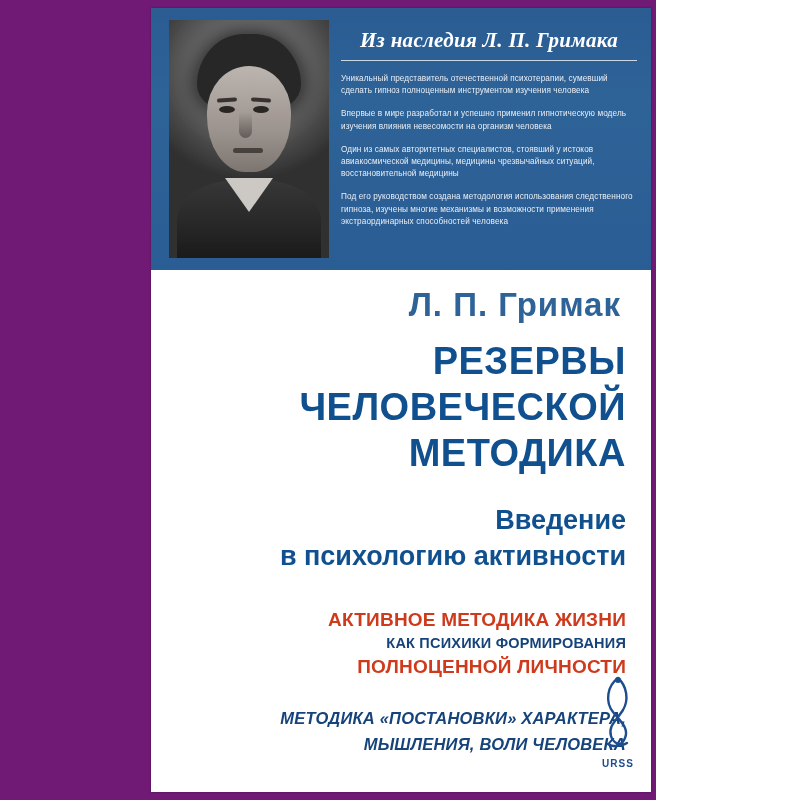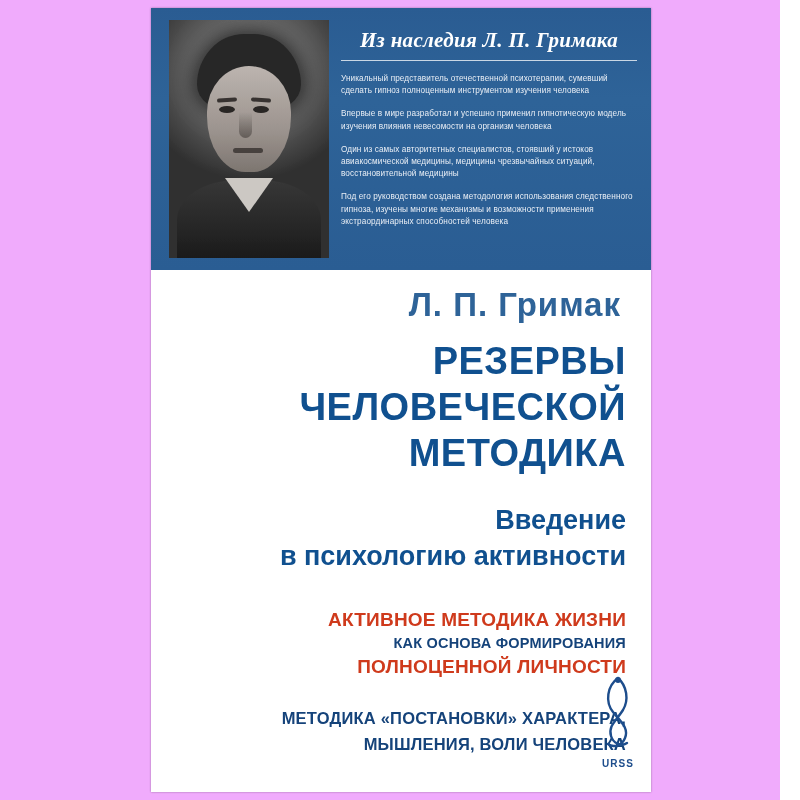--- a/index.html
+++ b/index.html
@@ -7,23 +7,23 @@
     padding: 0;
     background: #ffffff;
     width: 800px;
     height: 800px;
     overflow: hidden;
     font-family: "Liberation Sans", sans-serif;
   }
 
   .page {
     position: relative;
-    width: 780px;
+    width: 656px;
     height: 800px;
-    background: #f0abfc;
+    background: #701a75;
   }
 
   
   .cover {
     position: absolute;
     left: 151px;
     top: 8px;
     width: 500px;
     height: 784px;
     background: #ffffff;
@@ -238,20 +238,21 @@
     line-height: 25px;
     letter-spacing: 0.2px;
   }
 
   .block3 {
     position: absolute;
     left: 20px;
     top: 435px;
     width: 455px;
     text-align: right;
+    font-style: italic;
   }
   .b3-line {
     color: #15437a;
     font-size: 16.5px;
     font-weight: 700;
     line-height: 26px;
     letter-spacing: 0.2px;
   }
 
   
@@ -326,21 +327,21 @@
         <div class="mt-line">МЕТОДИКА</div>
       </div>
 
       <div class="subtitle">
         <div class="st-line">Введение</div>
         <div class="st-line">в психологию активности</div>
       </div>
 
       <div class="block2">
         <div class="b2-l1">АКТИВНОЕ МЕТОДИКА ЖИЗНИ</div>
-        <div class="b2-l2">КАК ОСНОВА ФОРМИРОВАНИЯ</div>
+        <div class="b2-l2">КАК ПСИХИКИ ФОРМИРОВАНИЯ</div>
         <div class="b2-l3">ПОЛНОЦЕННОЙ ЛИЧНОСТИ</div>
       </div>
 
       <div class="block3">
         <div class="b3-line">МЕТОДИКА «ПОСТАНОВКИ» ХАРАКТЕРА,</div>
         <div class="b3-line">МЫШЛЕНИЯ, ВОЛИ ЧЕЛОВЕКА</div>
       </div>
 
       <div class="logo">
         <svg class="logo-swirl" viewBox="0 0 34 74">

